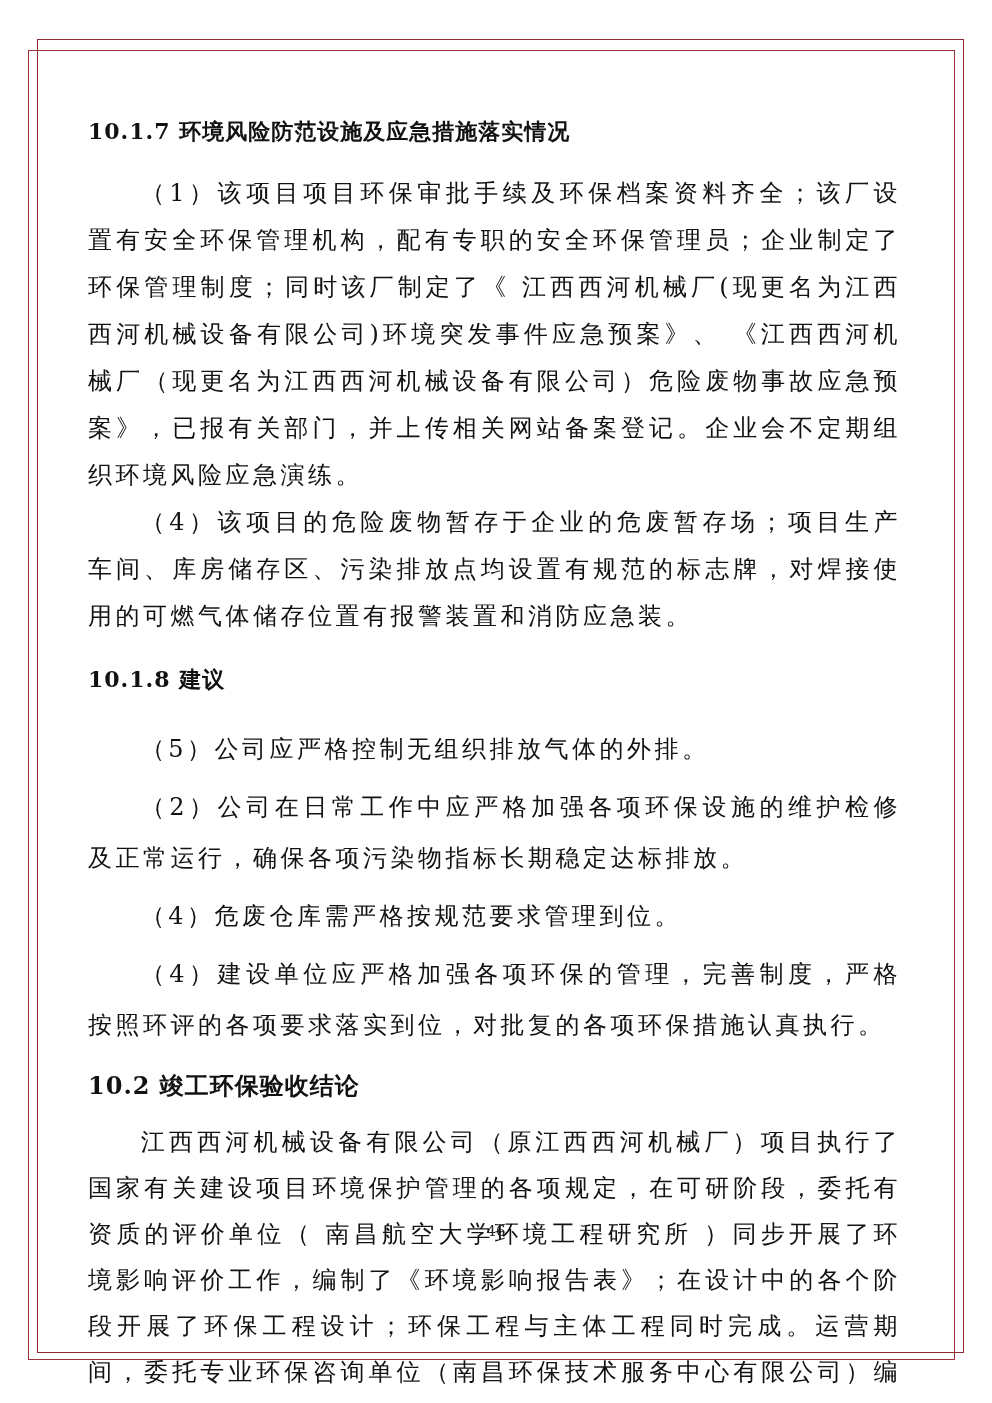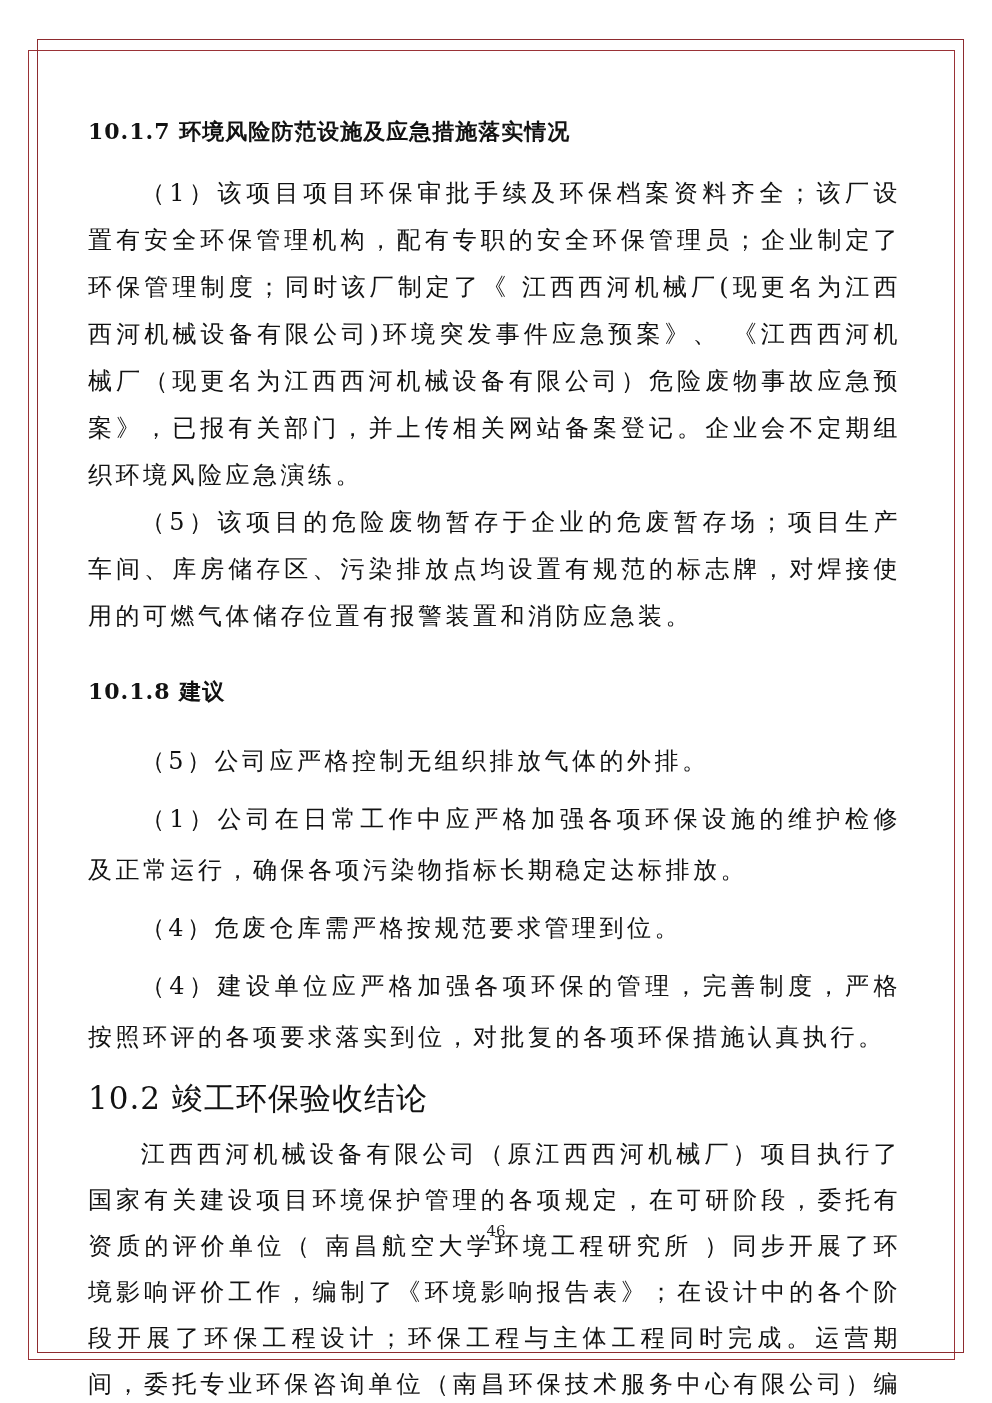--- a/index.html
+++ b/index.html
@@ -33,24 +33,24 @@
     width: 813px;
   }
   .h-sub {
     font-weight: bold;
     font-size: 22px;
     line-height: 30px;
     letter-spacing: 1px;
     text-align: left;
   }
   .h-717 { margin-top: 116px; margin-bottom: 24px; }
-  .h-718 { margin-top: 36px; margin-bottom: 30px; }
+  .h-718 { margin-top: 24px; margin-bottom: 30px; }
   .h-main {
-    font-weight: normal;
-    font-size: 31px;
+    font-weight: bold;
+    font-size: 24px;
     line-height: 34px;
     letter-spacing: 1px;
     margin-top: 18px;
     margin-bottom: 16px;
   }
   .para {
     font-size: 24px;
     line-height: 47px;
     letter-spacing: 3.5px;
     text-align: justify;
@@ -80,27 +80,27 @@
 
 <div class="frame frame-a"></div>
 <div class="frame frame-b"></div>
 
 <div class="content">
 
   <div class="h-sub h-717">10.1.7 环境风险防范设施及应急措施落实情况</div>
 
   <div class="para">（1）该项目项目环保审批手续及环保档案资料齐全；该厂设置有安全环保管理机构，配有专职的安全环保管理员；企业制定了环保管理制度；同时该厂制定了《 江西西河机械厂(现更名为江西西河机械设备有限公司)环境突发事件应急预案》、 《江西西河机械厂（现更名为江西西河机械设备有限公司）危险废物事故应急预案》，已报有关部门，并上传相关网站备案登记。企业会不定期组织环境风险应急演练。</div>
 
-  <div class="para">（5）该项目的危险废物暂存于企业的危废暂存场；项目生产车间、库房储存区、污染排放点均设置有规范的标志牌，对焊接使用的可燃气体储存位置有报警装置和消防应急装。</div>
+  <div class="para">（4）该项目的危险废物暂存于企业的危废暂存场；项目生产车间、库房储存区、污染排放点均设置有规范的标志牌，对焊接使用的可燃气体储存位置有报警装置和消防应急装。</div>
 
   <div class="h-sub h-718">10.1.8 建议</div>
 
   <div class="para sug">（5）公司应严格控制无组织排放气体的外排。</div>
 
-  <div class="para sug">（1）公司在日常工作中应严格加强各项环保设施的维护检修及正常运行，确保各项污染物指标长期稳定达标排放。</div>
+  <div class="para sug">（2）公司在日常工作中应严格加强各项环保设施的维护检修及正常运行，确保各项污染物指标长期稳定达标排放。</div>
 
   <div class="para sug">（4）危废仓库需严格按规范要求管理到位。</div>
 
   <div class="para sug">（4）建设单位应严格加强各项环保的管理，完善制度，严格按照环评的各项要求落实到位，对批复的各项环保措施认真执行。</div>
 
   <div class="h-main">10.2 竣工环保验收结论</div>
 
   <div class="para concl">江西西河机械设备有限公司（原江西西河机械厂）项目执行了国家有关建设项目环境保护管理的各项规定，在可研阶段，委托有资质的评价单位（ 南昌航空大学环境工程研究所 ）同步开展了环境影响评价工作，编制了《环境影响报告表》；在设计中的各个阶段开展了环保工程设计；环保工程与主体工程同时完成。运营期间，委托专业环保咨询单位（南昌环保技术服务中心有限公司）编制了《建设项目竣工环境保护验收监测表》。</div>
 
 </div>

